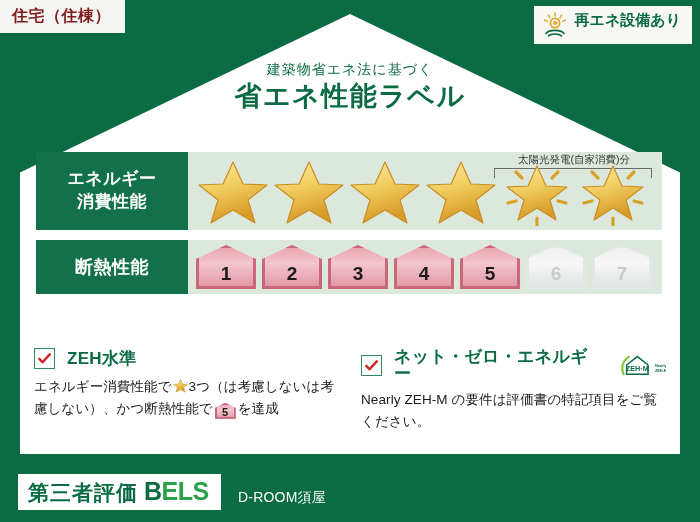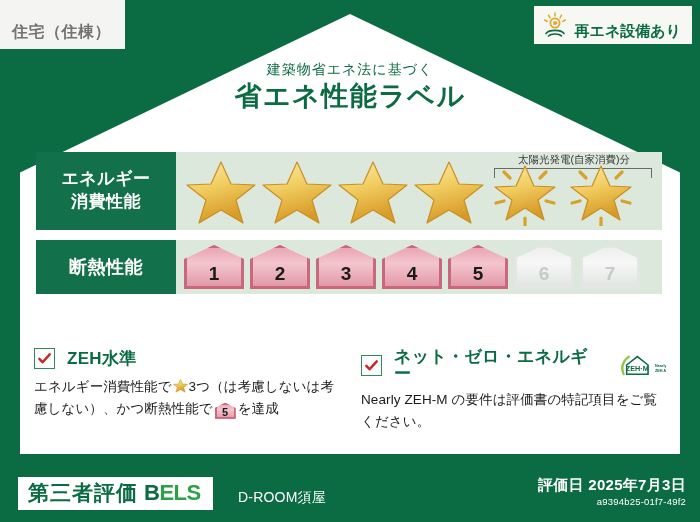--- a/index.html
+++ b/index.html
@@ -17,50 +17,50 @@
   .house-body{
     position:absolute;left:20px;top:14px;width:660px;height:440px;
     background:#ffffff;
     clip-path:polygon(0% 36%, 50% 0%, 100% 36%, 100% 100%, 0% 100%);
   }
 
   
   .corner-tag{
     position:absolute;left:0;top:0;
     background:#f4f4f2;
-    padding:24px 14px 9px 12px;
-    font-size:16px;font-weight:bold;color:#737373;
+    padding:8px 14px 9px 12px;
+    font-size:16px;font-weight:bold;color:#7f1d1d;
     letter-spacing:.5px;line-height:1;
     z-index:6;
   }
 
   
   .reene-badge{
     position:absolute;right:8px;top:6px;
     background:#f7f7f4;
-    display:flex;align-items:flex-end;gap:7px;
+    display:flex;align-items:flex-start;gap:7px;
     padding:6px 11px 6px 8px;
     z-index:6;
   }
   .reene-badge .txt{font-size:15px;font-weight:bold;color:#0b6b43;line-height:1;}
   .solar-ico{width:26px;height:26px;display:block;}
 
   
   .title-wrap{
     position:absolute;left:0;right:0;top:62px;text-align:center;z-index:5;
   }
   .title-sub{font-size:14px;font-weight:normal;color:#0e6b45;letter-spacing:1px;line-height:1.1;}
   .title-main{font-size:27px;font-weight:bold;color:#0b6b43;letter-spacing:1.5px;margin-top:5px;line-height:1.1;}
 
   
   .rows{position:absolute;left:36px;top:152px;width:626px;z-index:5;}
 
   .perf-row{display:flex;align-items:stretch;margin-bottom:10px;}
   .row-label{
-    width:140px;min-height:78px;
+    width:152px;min-height:78px;
     background:#12704a;color:#fff;
     display:flex;flex-direction:column;align-items:center;justify-content:center;
     font-size:17px;font-weight:bold;line-height:1.35;letter-spacing:.5px;
     flex:none;
   }
   .row-label.short{min-height:54px;font-size:18px;}
   .row-value{
     flex:1;background:#dde8dc;position:relative;
     display:flex;align-items:center;
   }
@@ -118,21 +118,21 @@
     background:linear-gradient(#e8a0ad,#f3c5cd 42%,#e093a3);box-shadow:inset 0 0 0 2px #c9677c;}
   .inline-badge span{position:relative;z-index:2;}
 
   
   .footer{position:absolute;left:0;right:0;bottom:0;height:64px;z-index:6;}
   .bels-plate{
     position:absolute;left:18px;bottom:12px;background:#ffffff;
     padding:5px 12px 6px 10px;display:flex;align-items:baseline;gap:6px;
   }
   .bels-jp{font-size:21px;font-weight:bold;color:#0b6b43;letter-spacing:1px;line-height:1;}
-  .bels-mark{font-size:22px;font-weight:bold;line-height:1;letter-spacing:-0.5px;}
+  .bels-mark{font-size:25px;font-weight:bold;line-height:1;letter-spacing:-0.5px;}
   .bels-mark .b{color:#0b6b43;}
   .bels-mark .els{color:#2aa24a;}
   .droom{
     position:absolute;left:238px;bottom:18px;
     font-size:14px;color:#ffffff;line-height:1;letter-spacing:.2px;
   }
   .eval-box{position:absolute;right:14px;bottom:14px;text-align:right;color:#fff;}
   .eval-date{font-size:15px;font-weight:bold;line-height:1.1;letter-spacing:.3px;}
   .eval-id{font-size:9.5px;line-height:1.3;margin-top:2px;letter-spacing:.2px;}
 </style>
@@ -320,19 +320,15 @@
     </div>
 
   </div>
 
   <div class="footer">
     <div class="bels-plate">
       <span class="bels-jp">第三者評価</span>
       <span class="bels-mark"><span class="b">B</span><span class="els">ELS</span></span>
     </div>
     <div class="droom">D-ROOM須屋</div>
-    <div class="eval-box">
-      <div class="eval-date">評価日 2025年7月3日</div>
-      <div class="eval-id">a9394b25-01f7-49f2</div>
-    </div>
   </div>
 
 </div>
 
 </body></html>

